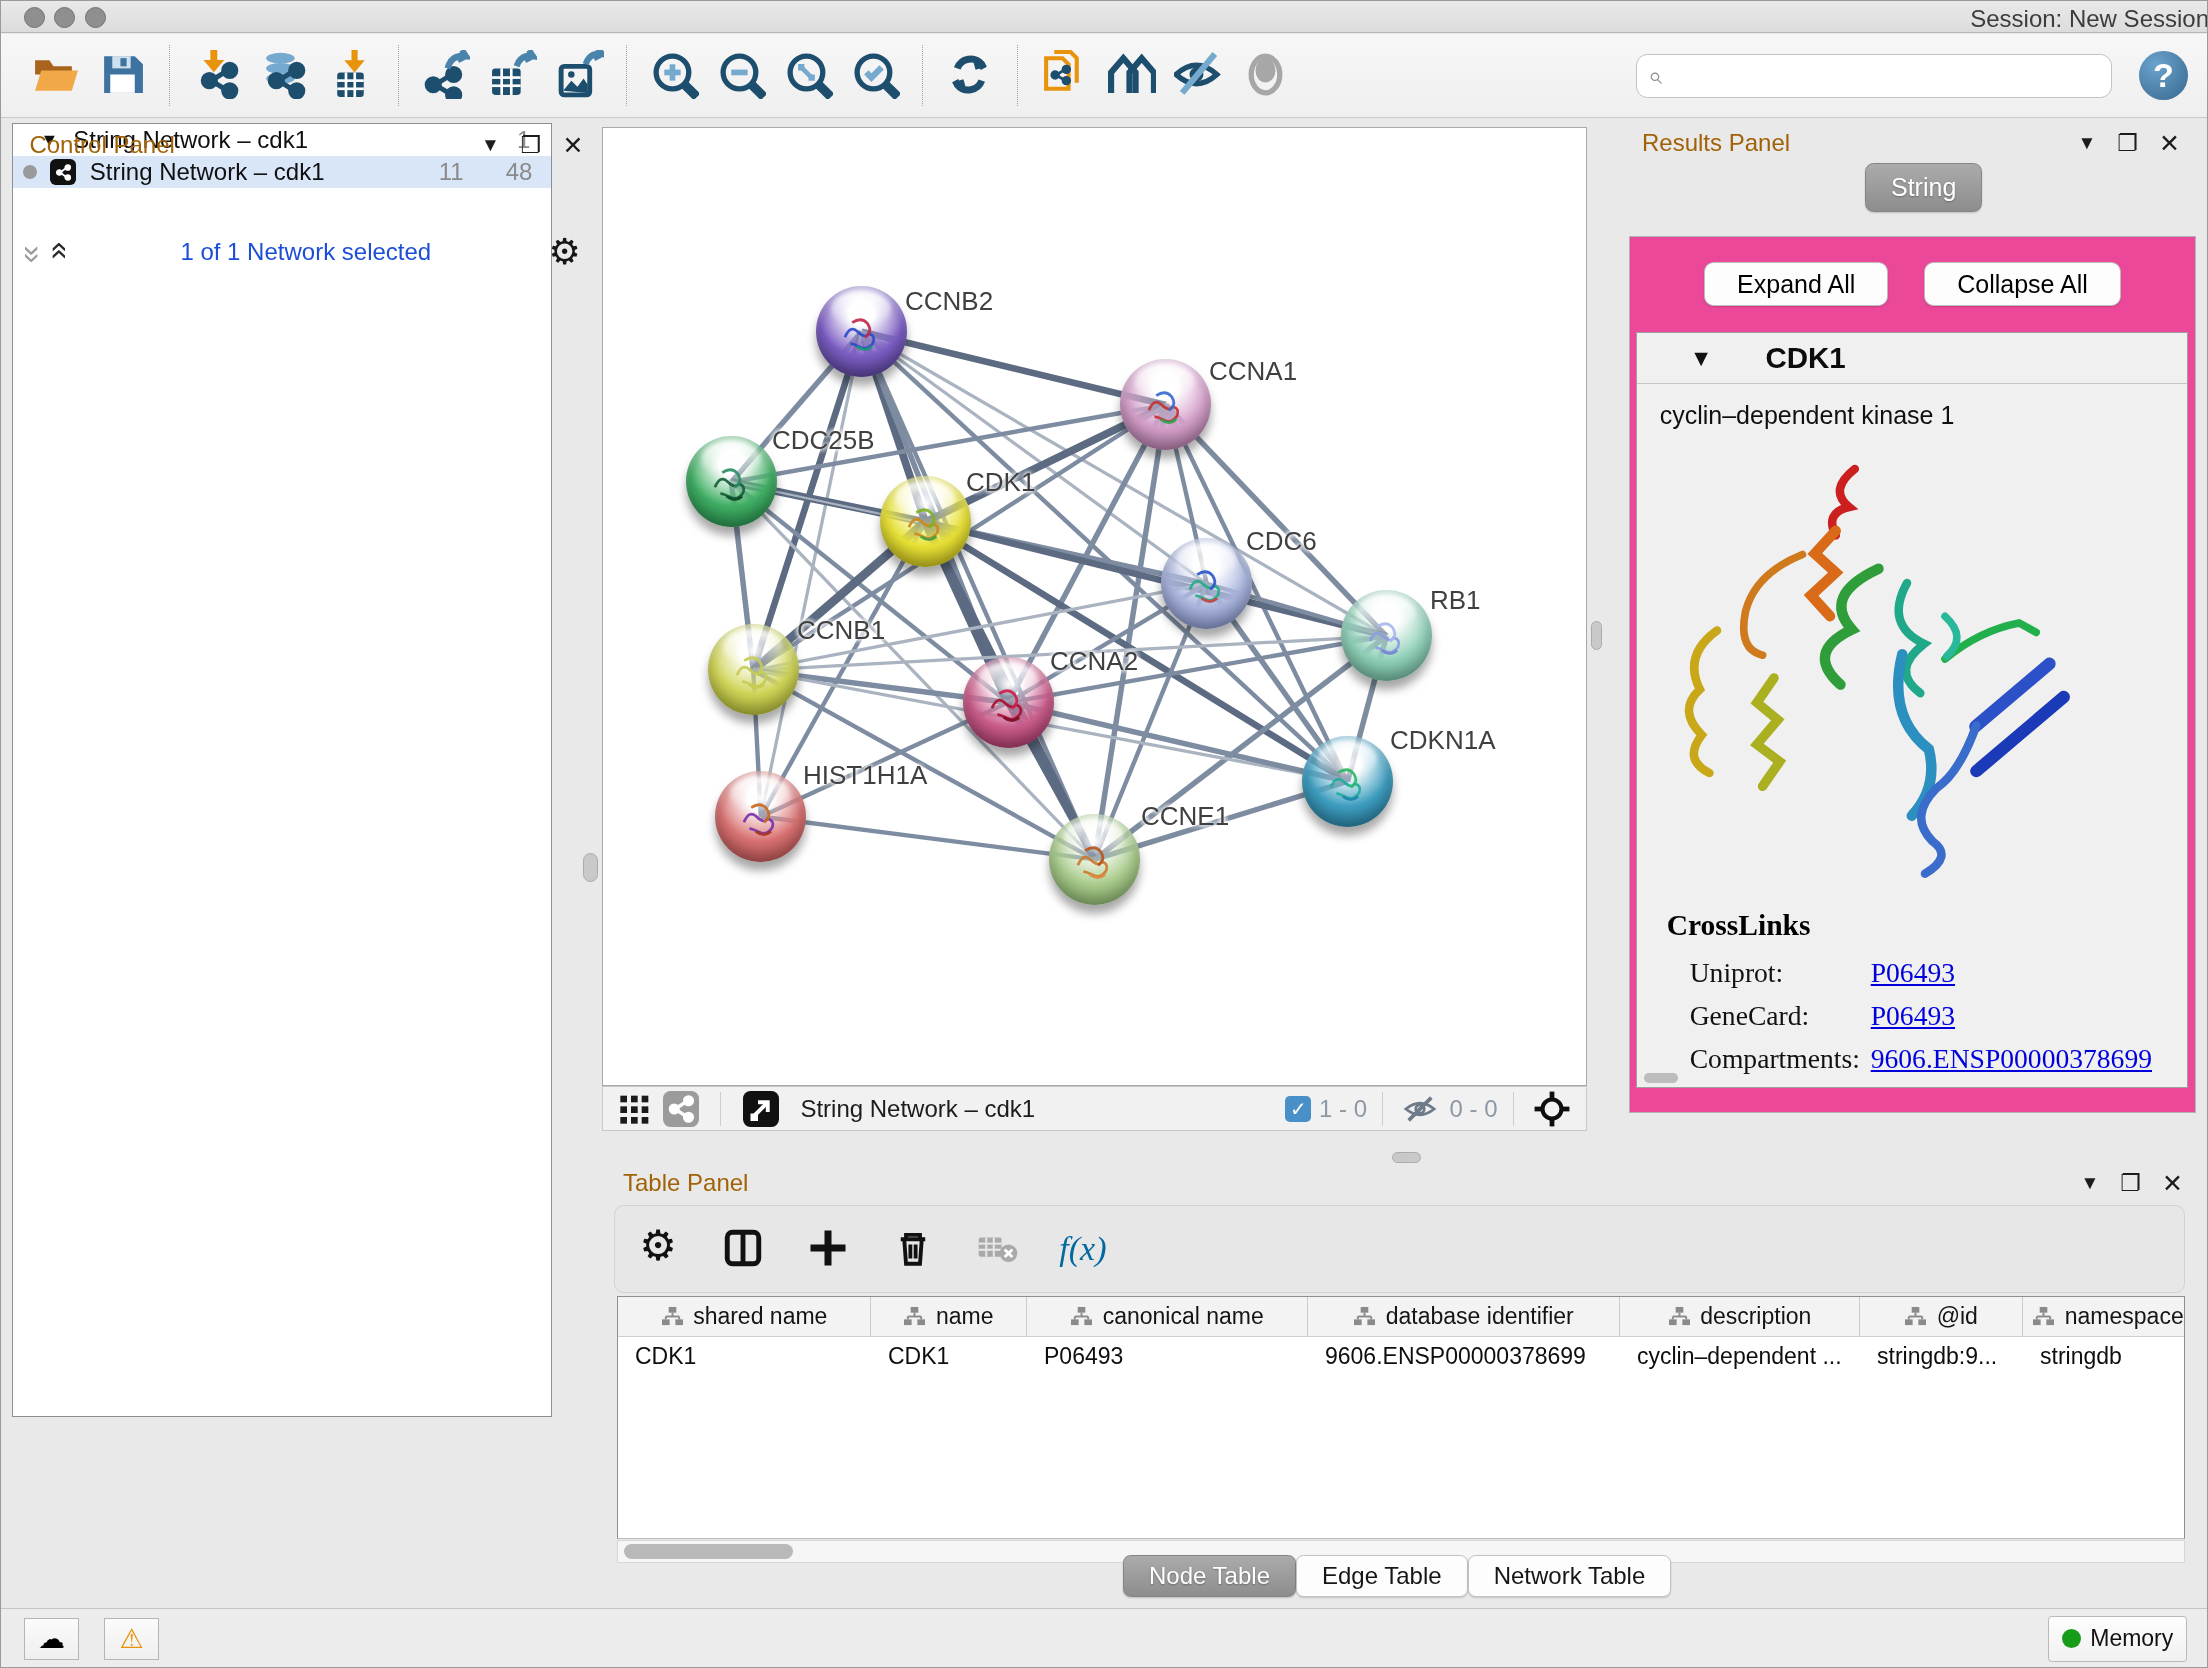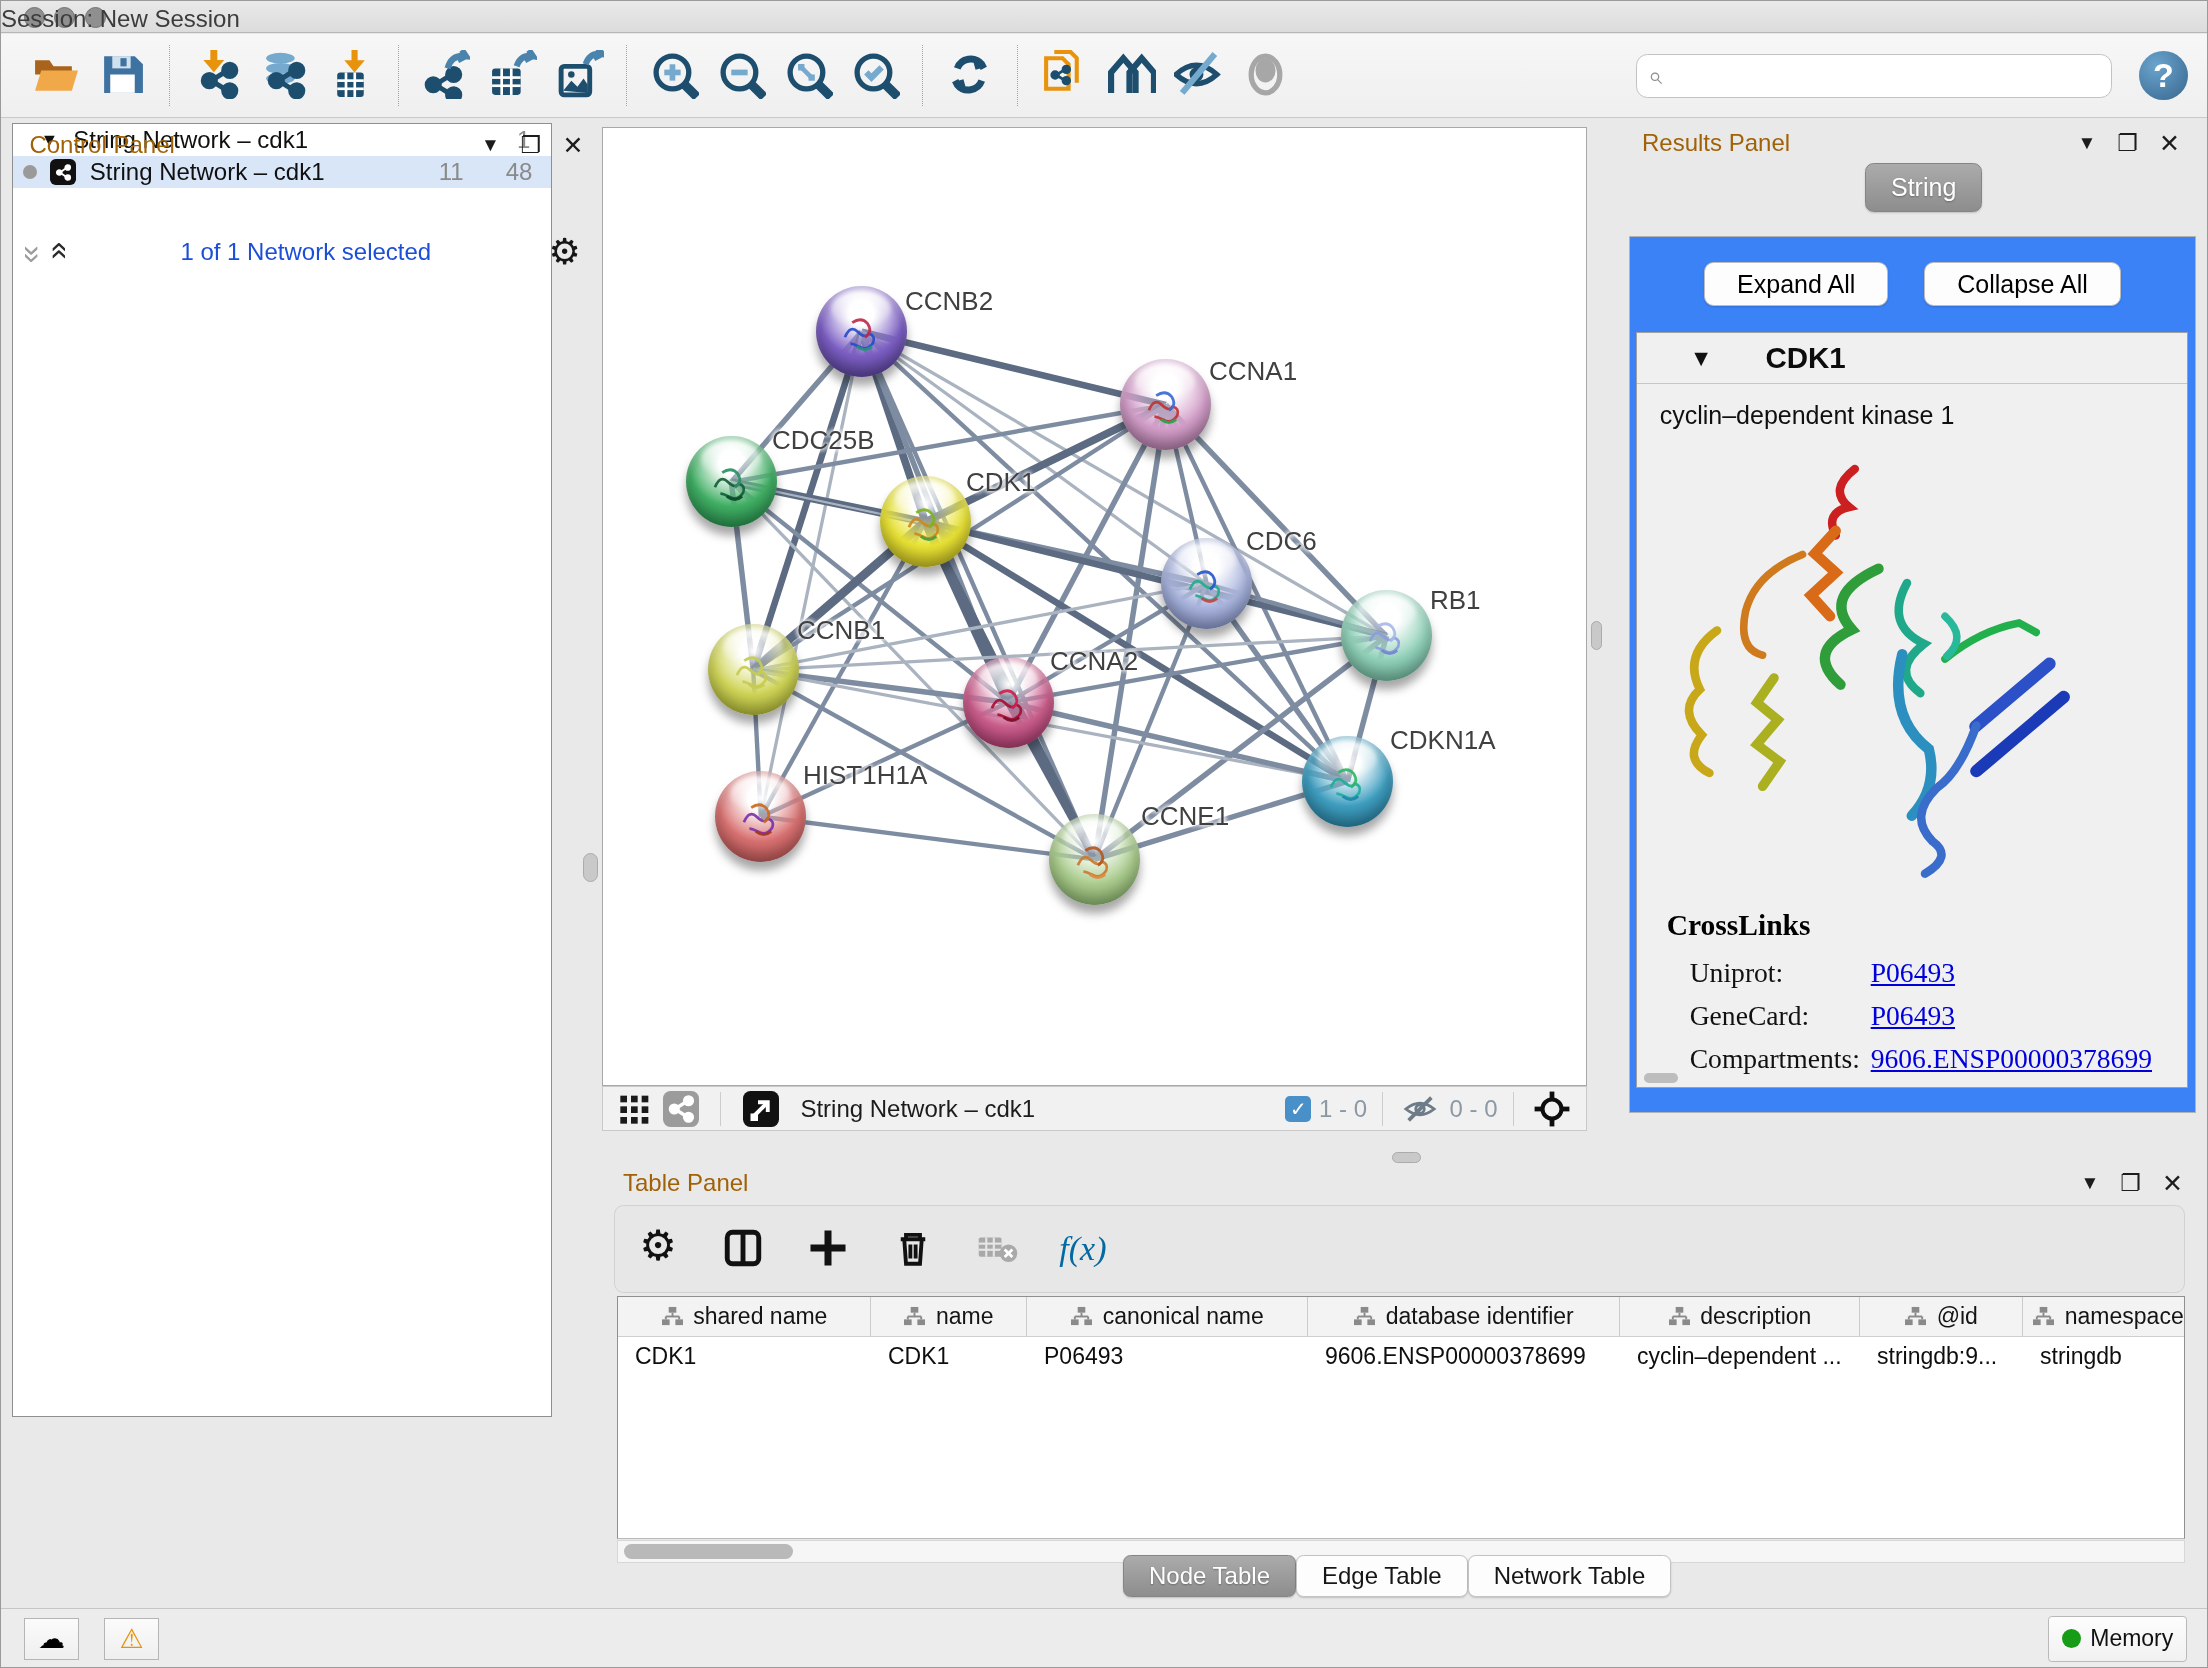--- a/index.html
+++ b/index.html
@@ -6,21 +6,21 @@
   html,body { width:2208px; height:1668px; overflow:hidden; }
   body { font-family:"Liberation Sans","DejaVu Sans",sans-serif; background:#e9e9e9; position:relative;
          border:1px solid #9a9a9a; }
   .p { position:absolute; }
 
   
   #titlebar { left:0; top:0; width:2208px; height:32px;
     background:linear-gradient(#e9e9e9,#dcdcdc); border-bottom:1px solid #b6b6b6;
     border-radius:9.5px 9.5px 0 0; }
   .tlight { width:21px; height:21px; border-radius:50%; background:#8f8f8f; border:1px solid #727272; top:5.7px; }
-  #win-title { width:100%; text-align:left; top:3.8px; font-size:24px; color:#3c3c3c; }
+  #win-title { width:100%; text-align:right; top:3.8px; font-size:24px; color:#3c3c3c; }
 
   
   #toolbar { left:0; top:33px; width:2208px; height:84px; background:linear-gradient(#f7f7f7,#efefef);
     border-bottom:1px solid #c9c9c9; display:flex; align-items:center; padding:0 21px; }
   .tbtn { width:67px; height:63px; display:flex; align-items:center; justify-content:center; cursor:pointer; }
   .tbtn svg { width:49px; height:49px; }
   .tsep { width:0; height:61px; border-left:1.9px dotted #a3a3a3; margin:0 13.3px; }
   #searchbox { margin-left:auto; width:476px; height:44px; background:#fff; border:1.9px solid #c2c2c2;
     border-radius:11.4px; display:flex; align-items:center; padding:0 11.4px; }
   #searchbox input { border:none; outline:none; font-size:23px; flex:1; background:transparent; }
@@ -76,21 +76,21 @@
   #vt-check { width:26px; height:26px; background:#4a90c8; border-radius:4.8px; color:#fff; font-size:20px;
     display:flex; align-items:center; justify-content:center; }
 
   
   .knob { background:#c9c9c9; border:1px solid #ababab; border-radius:7.6px; }
 
   
   #results-panel { left:1607px; top:122px; width:592px; height:1480px; }
   #rp-header { left:34px; top:5.7px; width:538px; display:flex; justify-content:space-between; }
   #rp-tab { left:257px; top:40px; }
-  #rp-outer { left:21px; top:113px; width:567px; height:877px; background:#3b82f6; border:1.9px solid #b3b3b3; }
+  #rp-outer { left:21px; top:113px; width:567px; height:877px; background:#ec4899; border:1.9px solid #b3b3b3; }
   #rp-buttons { left:0; top:25px; width:100%; display:flex; justify-content:center; gap:36px; }
   .rp-btn { height:44px; padding:0 32px; background:#fdfdfd; border:1px solid #bdbdbd; border-radius:9.5px;
     font-size:25px; display:flex; align-items:center; box-shadow:0 1px 1.9px rgba(0,0,0,0.15); cursor:pointer; }
   #rp-inner { left:5.7px; top:95px; width:552px; height:756px; background:#f0f0f0; border:1px solid #9f9f9f; overflow:hidden; }
   #rp-gene-row { left:0; top:0; width:100%; height:51px; border-bottom:1px solid #c6c6c6; display:flex; align-items:center; }
   #rp-gene-tri { margin-left:53px; font-size:23px; color:#111; }
   #rp-gene { margin-left:53px; font-size:29.5px; font-weight:bold; color:#0c0c0c; }
   #rp-desc { left:23px; top:68px; font-size:25px; color:#101010; }
   #rp-structure { left:23px; top:107px; }
   #rp-crosslinks { left:30px; top:576px; font-family:"Liberation Serif","DejaVu Serif",serif; font-size:29.5px; font-weight:bold; color:#000; }

